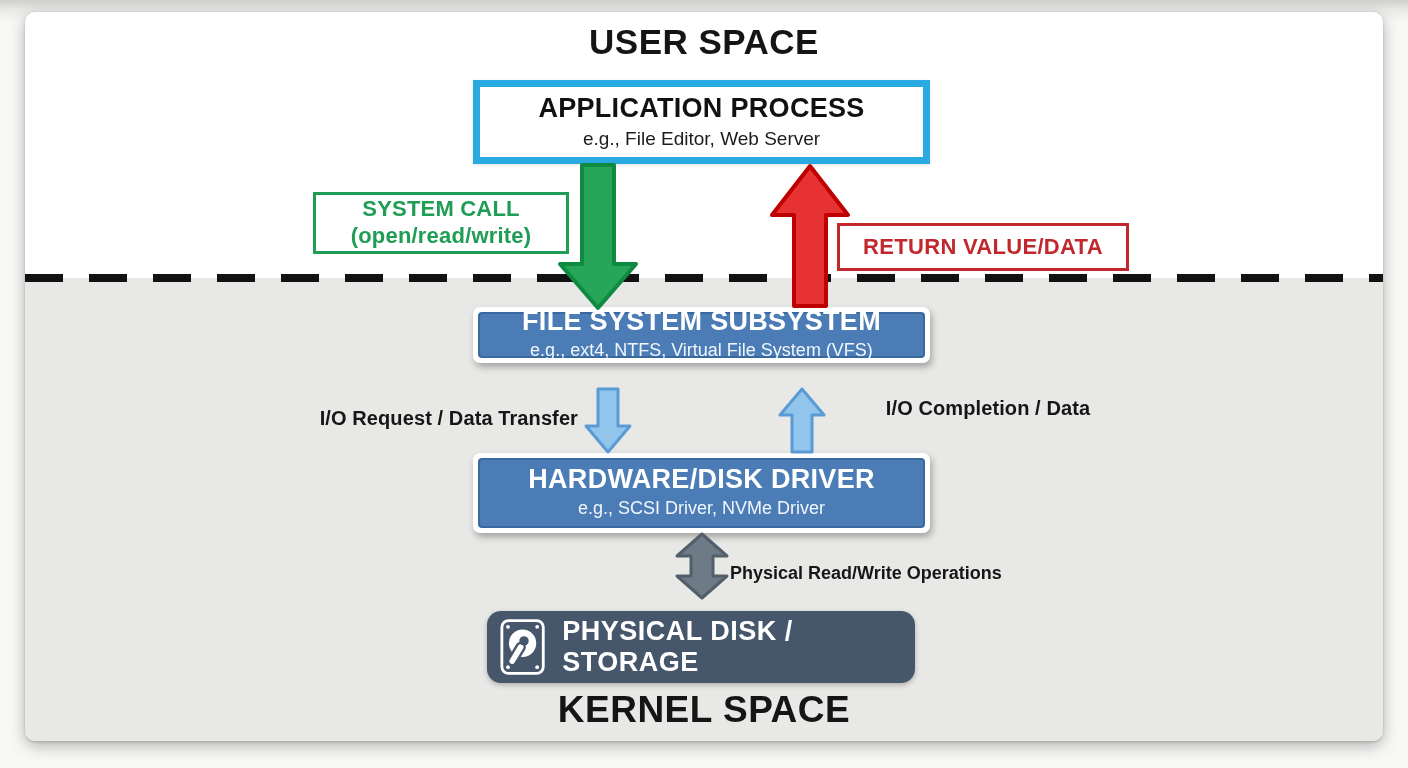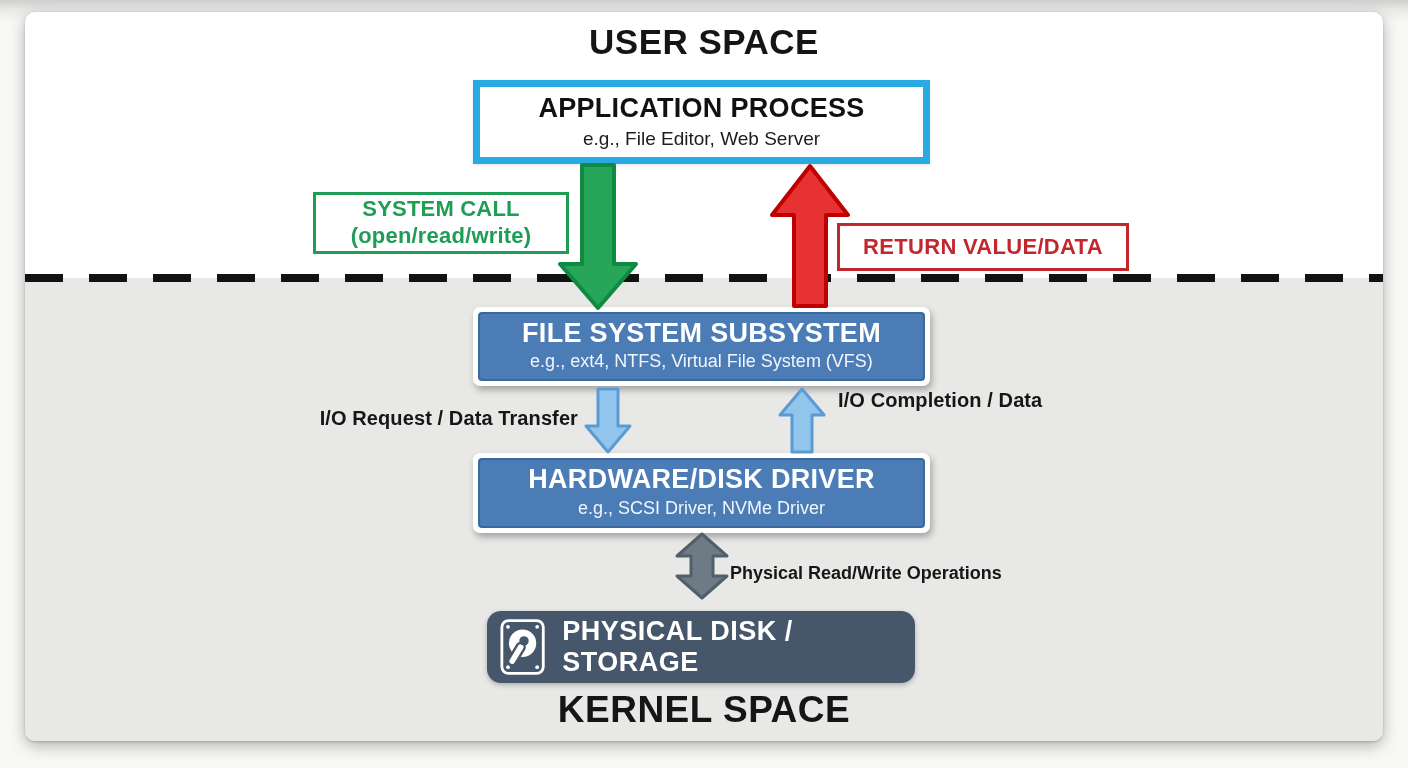--- a/index.html
+++ b/index.html
@@ -61,30 +61,30 @@
     box-shadow:2px 4px 7px rgba(0,0,0,.30);z-index:3;
   }
   .frame-box .inner{
     box-sizing:border-box;width:100%;height:100%;
     background:var(--c-box-blue,#4b7cb6);
     border:2px solid var(--c-box-blue-border,#39689f);
     border-radius:4px;
     display:flex;flex-direction:column;align-items:center;justify-content:center;
     padding:7px 10px 9px;
   }
-  .fs-box{top:307px;height:79px;}
+  .fs-box{top:307px;height:56px;}
   .hw-box{top:453px;height:80px;}
   .frame-box .t{font-size:27px;font-weight:800;color:#fff;letter-spacing:.3px;line-height:1.1;}
   .frame-box .s{font-size:18px;color:#f0f6fc;margin-top:3px;}
   .io-label{
     position:absolute;z-index:3;font-size:20px;font-weight:800;color:#161616;
     letter-spacing:.1px;
   }
   .io-left{left:280px;top:407px;width:298px;text-align:right;}
-  .io-right{left:838px;top:389px;width:300px;text-align:left;}
+  .io-right{left:838px;top:397px;width:300px;text-align:center;}
   .ops-label{
     position:absolute;left:730px;top:563px;z-index:3;
     font-size:18px;font-weight:800;color:#161616;
   }
   .disk-box{
     position:absolute;left:487px;top:599px;width:428px;height:72px;
     background:var(--c-disk-box,#46566b);border-radius:14px;z-index:3;
     display:flex;align-items:center;padding-left:13px;box-sizing:border-box;
     box-shadow:0 2px 5px rgba(0,0,0,.25);
     margin-top:12px;

